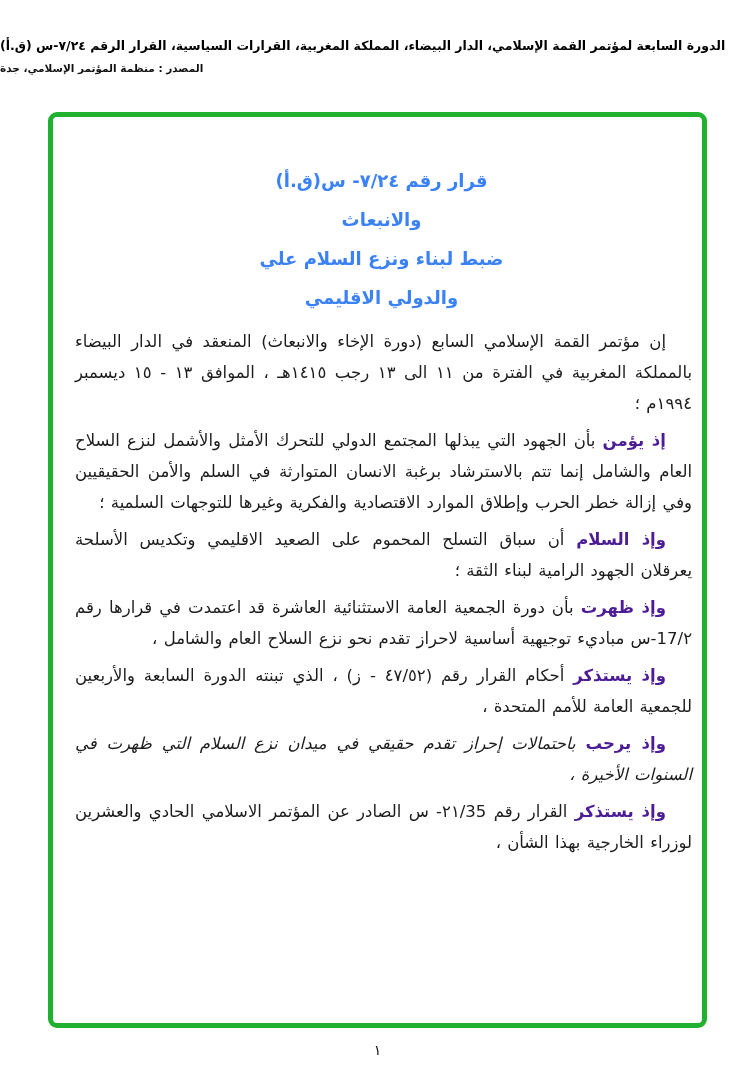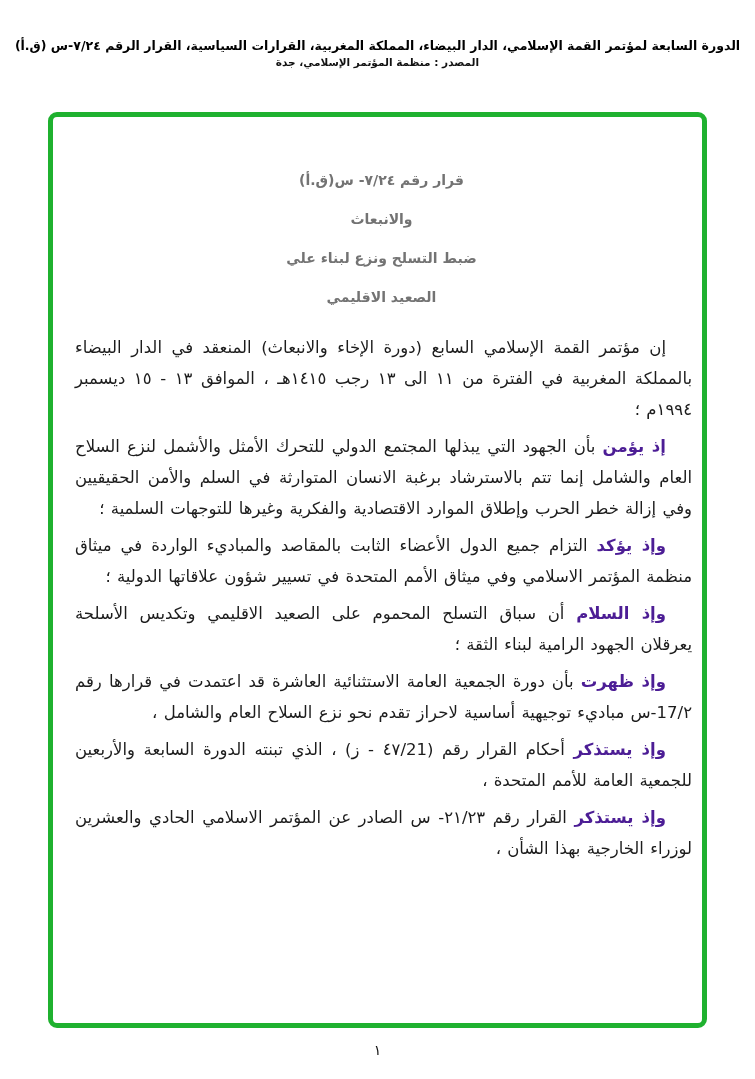--- a/index.html
+++ b/index.html
@@ -14,30 +14,31 @@
     font-family: "DejaVu Sans", sans-serif;
     color: #1a1a1a;
     overflow: hidden;
   }
   .page-header {
     position: absolute;
     top: 36px;
     left: 0;
     width: 755px;
     direction: rtl;
-    text-align: center;
+    text-align: left;
   }
   .page-header .h-line1 {
     font-size: 12.5px;
     font-weight: bold;
     color: #000;
     letter-spacing: 0;
     line-height: 20px;
   }
   .page-header .h-line2 {
+    margin-top: 6px;
     font-size: 10.5px;
     font-weight: bold;
     color: #111;
   }
   .doc-frame {
     position: absolute;
     left: 48px;
     top: 112px;
     width: 649px;
     height: 906px;
@@ -45,27 +46,27 @@
     border-radius: 9px;
     background: #ffffff;
   }
   .doc-inner {
     direction: rtl;
     padding: 44px 10px 0 18px;
   }
   .doc-title {
     text-align: center;
     font-weight: bold;
-    font-size: 14px;
+    font-size: 18px;
     line-height: 39px;
-    color: #737373;
+    color: #3b82f6;
   }
   .doc-title .t-line { display: block; }
   .doc-body {
-    margin-top: 15px;
+    margin-top: 9px;
     padding-left: 4px;
   }
   .doc-body p {
     margin: 0 0 6px 0;
     font-size: 16.5px;
     line-height: 31px;
     text-align: justify;
     text-indent: 26px;
     color: #1c1c1c;
     word-spacing: 1px;
@@ -90,30 +91,30 @@
   <div class="h-line1">الدورة السابعة لمؤتمر القمة الإسلامي، الدار البيضاء، المملكة المغربية، القرارات السياسية، القرار الرقم ٧/٢٤-س (ق.أ)</div>
   <div class="h-line2">المصدر :  منظمة المؤتمر الإسلامي، جدة</div>
 </div>
 
 <div class="doc-frame">
   <div class="doc-inner">
 
     <div class="doc-title">
       <span class="t-line">قرار رقم ٧/٢٤- س(ق.أ)</span>
       <span class="t-line">والانبعاث</span>
-      <span class="t-line">ضبط التسلح ونزع لبناء علي</span>
-      <span class="t-line">الصعيد الاقليمي</span>
+      <span class="t-line">ضبط لبناء ونزع السلام علي</span>
+      <span class="t-line">والدولي الاقليمي</span>
     </div>
 
     <div class="doc-body">
       <p><span class="lead"></span><span>إن مؤتمر القمة الإسلامي السابع (دورة الإخاء والانبعاث) المنعقد في الدار البيضاء بالمملكة المغربية في الفترة من ١١ الى ١٣ رجب ١٤١٥هـ ، الموافق ١٣ - ١٥ ديسمبر ١٩٩٤م ؛</span></p>
       <p><span class="lead">إذ يؤمن</span><span> بأن الجهود التي يبذلها المجتمع الدولي للتحرك الأمثل والأشمل لنزع السلاح العام والشامل إنما تتم بالاسترشاد برغبة الانسان المتوارثة في السلم والأمن الحقيقيين وفي إزالة خطر الحرب وإطلاق الموارد الاقتصادية والفكرية وغيرها للتوجهات السلمية ؛</span></p>
-      <p><span class="lead">وإذ يؤكد</span><span> التزام جميع الدول الأعضاء الثابت بالمقاصد والمباديء الواردة في ميثاق منظمة المؤتمر الاسلامي وفي ميثاق الأمم المتحدة في تسيير شؤون علاقاتها الدولية ؛</span></p>
       <p><span class="lead">وإذ السلام</span><span> أن سباق التسلح المحموم على الصعيد الاقليمي وتكديس الأسلحة يعرقلان الجهود الرامية لبناء الثقة ؛</span></p>
       <p><span class="lead">وإذ ظهرت</span><span> بأن دورة الجمعية العامة الاستثنائية العاشرة قد اعتمدت في قرارها رقم 17/٢-س مباديء توجيهية أساسية لاحراز تقدم نحو نزع السلاح العام والشامل ،</span></p>
-      <p><span class="lead">وإذ يستذكر</span><span> أحكام القرار رقم (٤٧/21 - ز) ، الذي تبنته الدورة السابعة والأربعين للجمعية العامة للأمم المتحدة ،</span></p>
-      <p><span class="lead">وإذ يستذكر</span><span> القرار رقم ٢١/٢٣- س الصادر عن المؤتمر الاسلامي الحادي والعشرين لوزراء الخارجية بهذا الشأن ،</span></p>
+      <p><span class="lead">وإذ يستذكر</span><span> أحكام القرار رقم (٤٧/٥٢ - ز) ، الذي تبنته الدورة السابعة والأربعين للجمعية العامة للأمم المتحدة ،</span></p>
+      <p><span class="lead">وإذ يرحب</span><span class="it"> باحتمالات إحراز تقدم حقيقي في ميدان نزع السلام التي ظهرت في السنوات الأخيرة ،</span></p>
+      <p><span class="lead">وإذ يستذكر</span><span> القرار رقم ٢١/35- س الصادر عن المؤتمر الاسلامي الحادي والعشرين لوزراء الخارجية بهذا الشأن ،</span></p>
     </div>
 
   </div>
 </div>
 
 <div class="page-number">١</div>
 
 </body></html>

